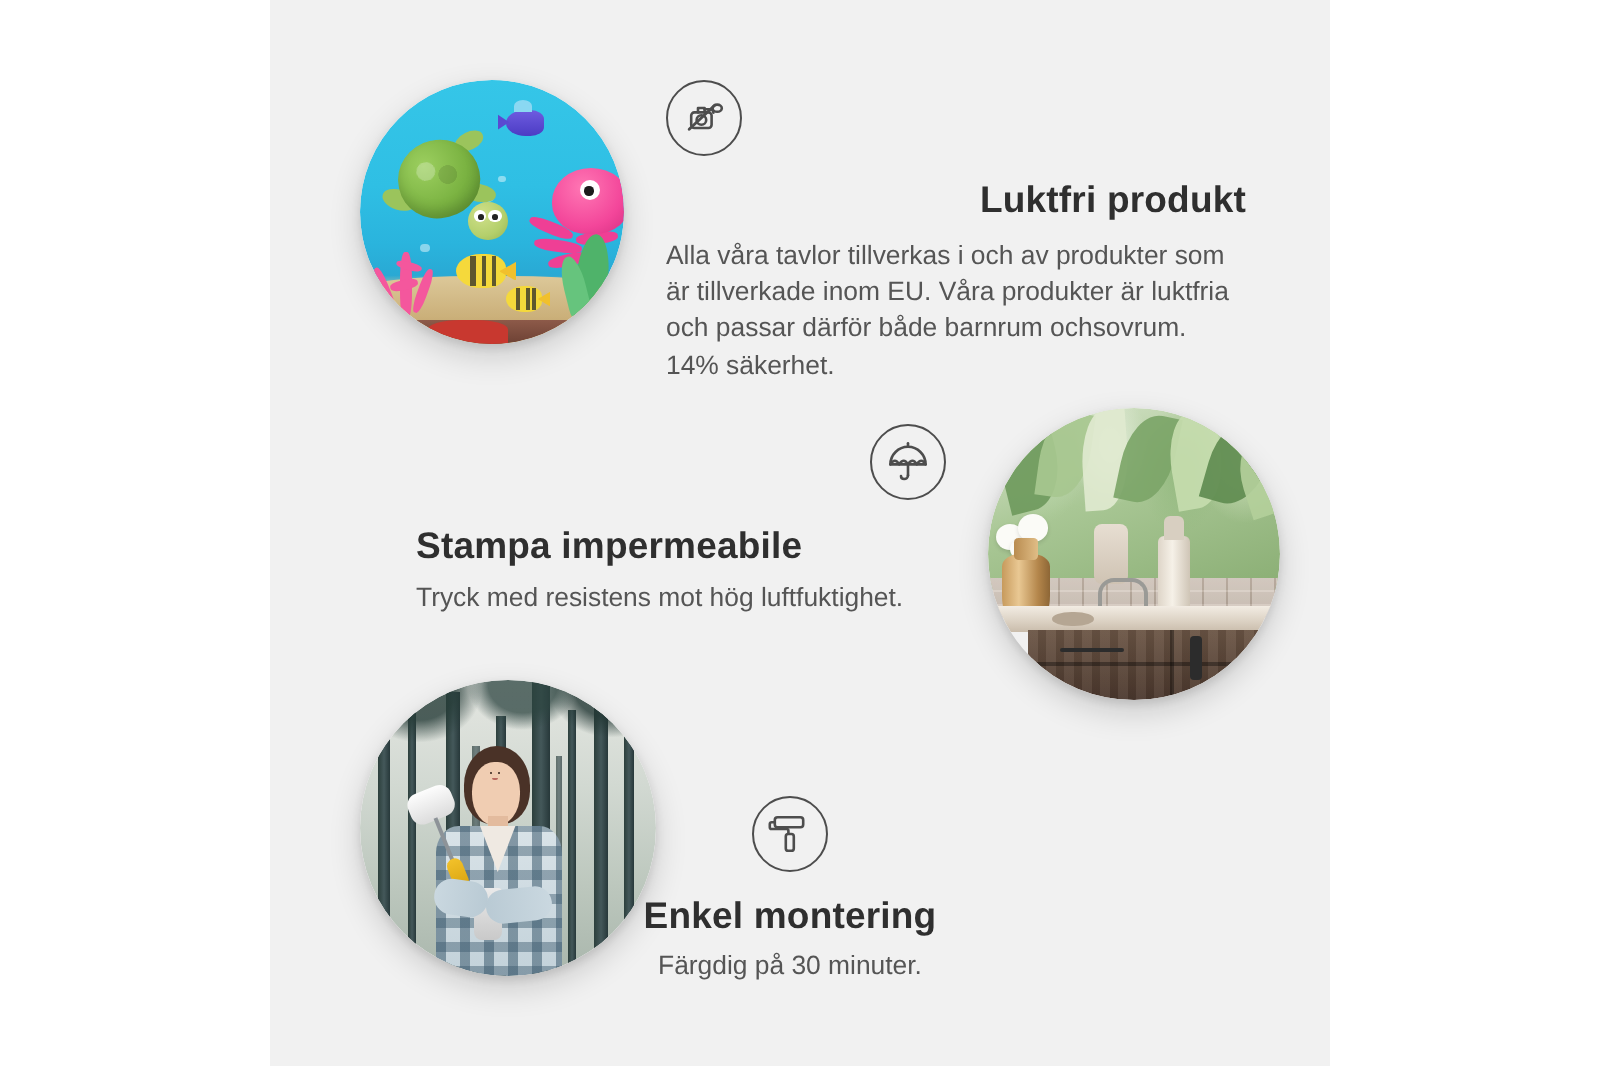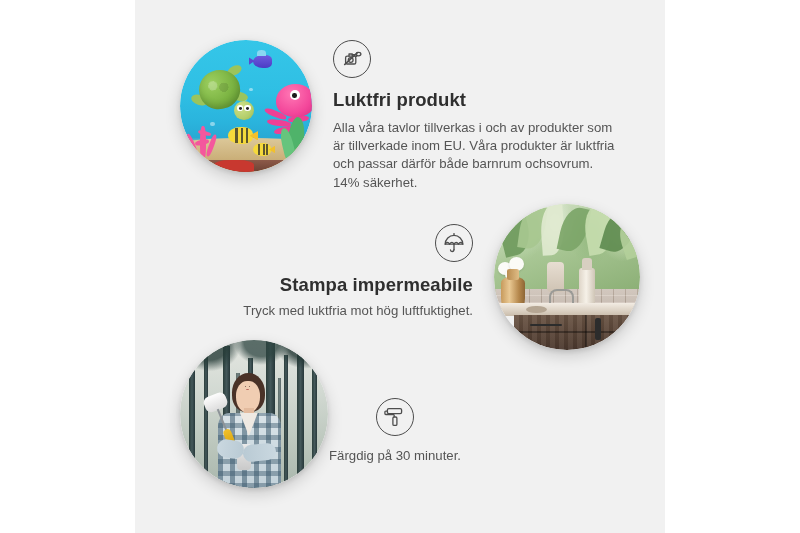--- a/index.html
+++ b/index.html
@@ -316,24 +316,24 @@
   .feature p {
     margin: 0;
     font-size: 13.2px;
     line-height: 18.2px;
     color: #555555;
   }
 
   
   #feat-odour { left: 333px; top: 40px; width: 290px; text-align: left; }
   #feat-odour .icon-circle { margin-bottom: 11px; }
-  #feat-odour h3 { margin-bottom: 8px; }
-
-  
-  #feat-water { left: 208px; top: 224px; width: 265px; text-align: right; }
+  #feat-odour h3 { margin-bottom: 8px; text-align: right; }
+
+  
+  #feat-water { left: 208px; top: 212px; width: 265px; text-align: left; }
   #feat-water .icon-circle { margin: 0 0 12px auto; }
   #feat-water h3 { margin-bottom: 6px; }
 
   
   #feat-mount { left: 280px; top: 398px; width: 230px; text-align: center; }
   #feat-mount .icon-circle { margin: 0 auto 11px auto; }
   #feat-mount h3 { margin-bottom: 5px; }
 </style>
 </head>
 <body>
@@ -493,29 +493,30 @@
         <g fill="none" stroke="#4d4d4d" stroke-width="1.3" stroke-linecap="round" stroke-linejoin="round">
           <path d="M4.2 14.2a8.8 8.8 0 0 1 17.6 0z"></path>
           <path d="M4.2 14.2c1.5-2.4 3.0-2.4 4.4 0 1.5-2.4 3.0-2.4 4.4 0 1.5-2.4 3.0-2.4 4.4 0 1.5-2.4 3.0-2.4 4.4 0"></path>
           <line x1="13" y1="14.2" x2="13" y2="19.6"></line>
           <path d="M13 19.6c0 1.2-0.9 1.9-1.9 1.9-0.9 0-1.6-0.6-1.6-1.5"></path>
           <line x1="13" y1="5.4" x2="13" y2="3.6"></line>
         </g>
       </svg>
     </div>
     <h3>Stampa impermeabile</h3>
-    <p>Tryck med luktfria mot hög luftfuktighet.</p>
+    <p>Tryck med resistens mot hög luftfuktighet.</p>
   </div>
 
   <div class="feature" id="feat-mount">
     <div class="icon-circle">
       <svg width="26" height="26" viewBox="0 0 26 26" aria-hidden="true">
         <g fill="none" stroke="#4d4d4d" stroke-width="1.3" stroke-linecap="round" stroke-linejoin="round">
           <rect x="5.4" y="4.6" width="14.2" height="5.0" rx="1.4"></rect>
           <path d="M5.4 7.1H3.8c-0.5 0-0.9 0.4-0.9 0.9v1.6c0 0.5 0.4 0.9 0.9 0.9h7.5c0.5 0 0.9 0.4 0.9 0.9v1.3"></path>
           <rect x="10.9" y="13.0" width="4.0" height="8.4" rx="1.2"></rect>
         </g>
       </svg>
     </div>
+    <h3>Enkel montering</h3>
     <p>Färgdig på 30 minuter.</p>
   </div>
 
 </div>
 
 </body></html>

